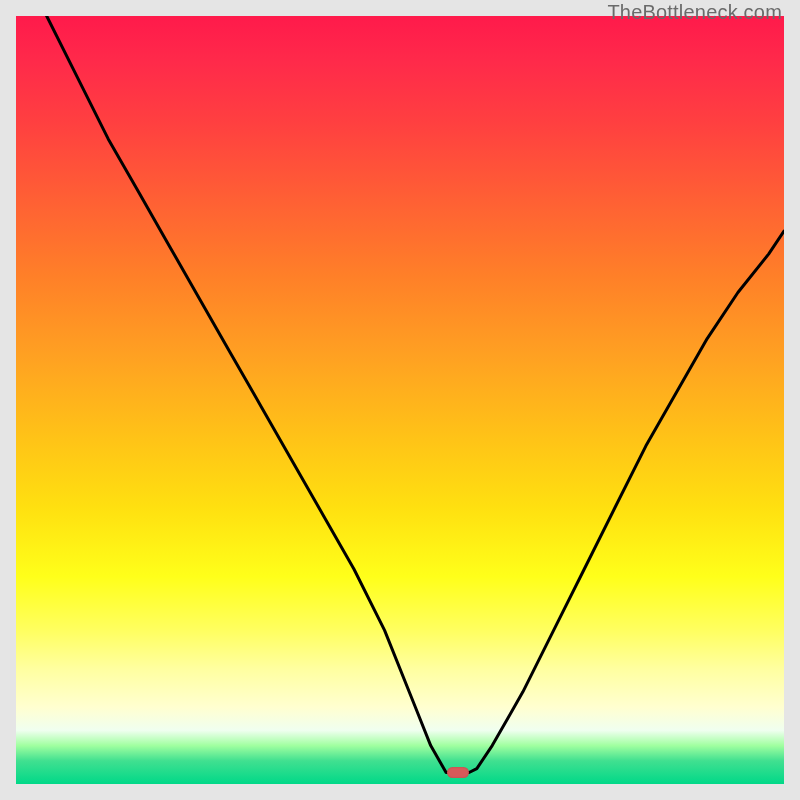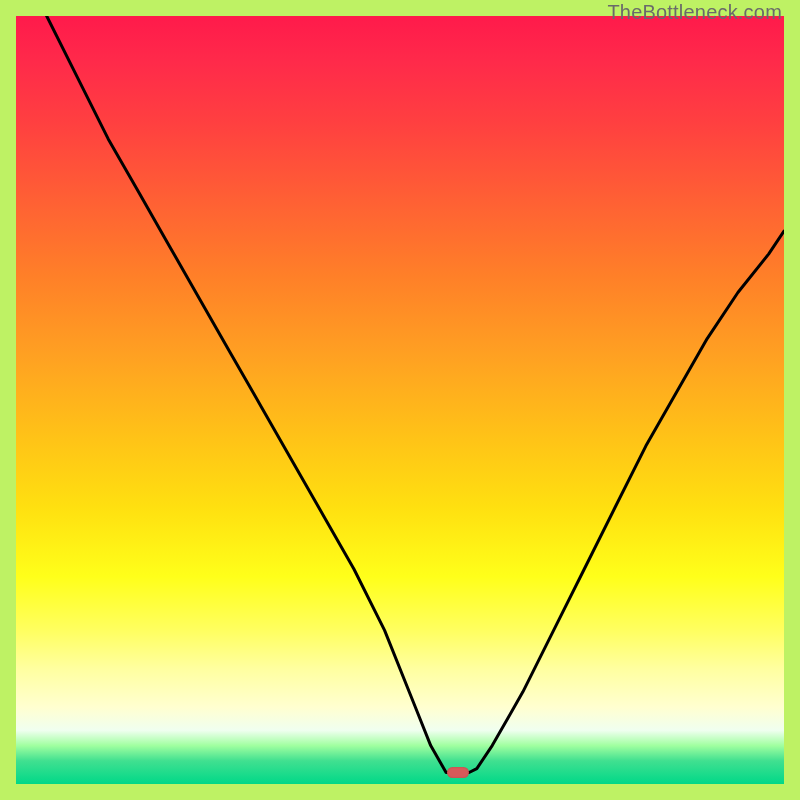--- a/index.html
+++ b/index.html
@@ -8,21 +8,21 @@
     width: 800px;
     height: 800px;
     overflow: hidden;
     background: #000;
     font-family: Arial, Helvetica, sans-serif;
   }
   .frame {
     position: relative;
     width: 800px;
     height: 800px;
-    background: #bef264;
+    background: #e5e5e5;
   }
   .plot {
     position: absolute;
     left: 16px;
     top: 16px;
     width: 768px;
     height: 768px;
     background: linear-gradient(to bottom,
       #ff1a4b 0%,
       #ff2a4a 6%,

